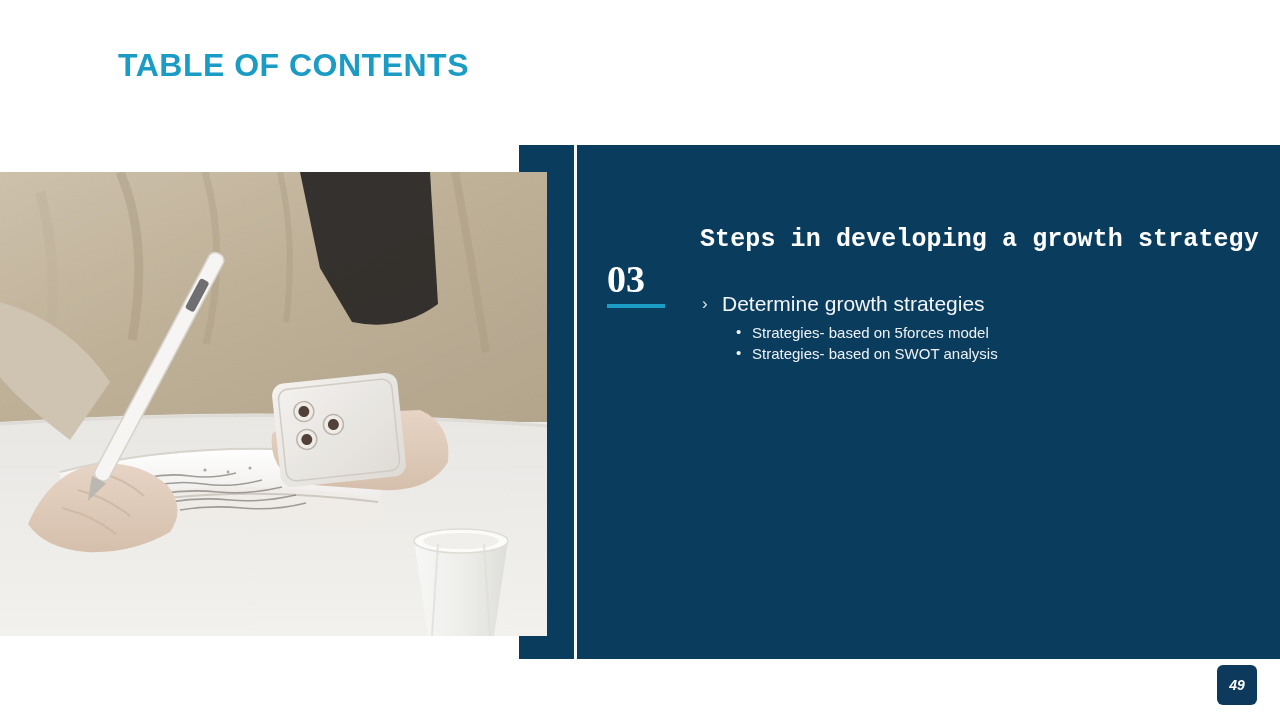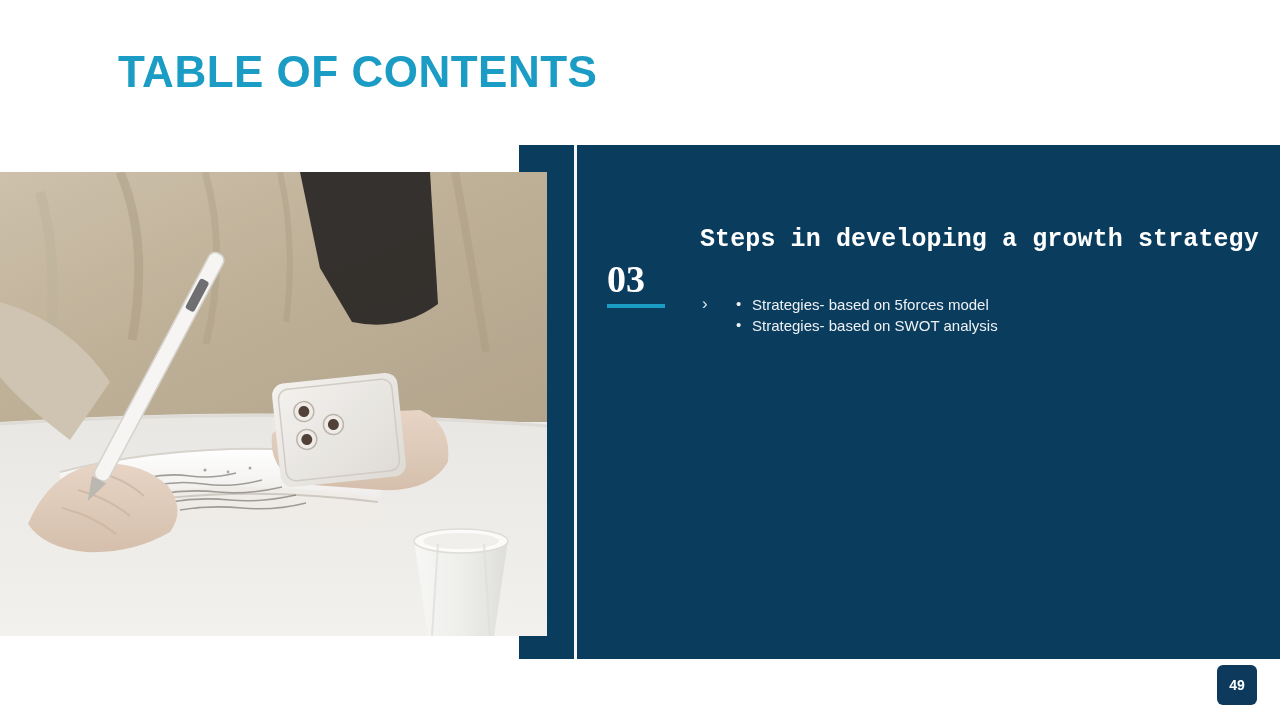--- a/index.html
+++ b/index.html
@@ -31,21 +31,21 @@
     width: 200px;
     height: 140px;
     pointer-events: none;
   }
 
   
   .toc-title {
     position: absolute;
     left: 118px;
     top: 47px;
-    font-size: 44px;
+    font-size: 32px;
     font-weight: bold;
     letter-spacing: 0.5px;
     color: #1b9cc4;
     font-family: "Liberation Sans", sans-serif;
     white-space: nowrap;
   }
 
   .deck-title {
     position: absolute;
     left: 660px;
@@ -179,20 +179,21 @@
     height: 40px;
     background: #0d3a5c;
     border-radius: 6px;
     color: #ffffff;
     font-size: 14px;
     font-weight: bold;
     display: flex;
     align-items: center;
     justify-content: center;
     font-family: "Liberation Sans", sans-serif;
+    font-style: italic;
   }
 </style>
 </head>
 <body>
 
 <div class="slide">
 
   <div class="corner-arcs">
     <svg width="200" height="140" viewBox="0 0 200 140" fill="none">
       <g stroke="#1b8fb5" stroke-width="2.2" fill="none">
@@ -330,20 +331,21 @@
   <div class="num-block">
     <div class="num-text">03</div>
     <div class="num-rule"></div>
   </div>
 
   <div class="section-heading">Steps in developing a growth strategy</div>
 
   <div class="bullets">
     <div class="bullet-l1">
       <span class="chev">›</span>
+      <span>Determine growth strategies</span>
     </div>
     <div class="sub-list">
       <div class="bullet-l2">
         <span class="dot">•</span>
         <span>Strategies- based on 5forces model</span>
       </div>
       <div class="bullet-l2">
         <span class="dot">•</span>
         <span>Strategies- based on SWOT analysis</span>
       </div>

